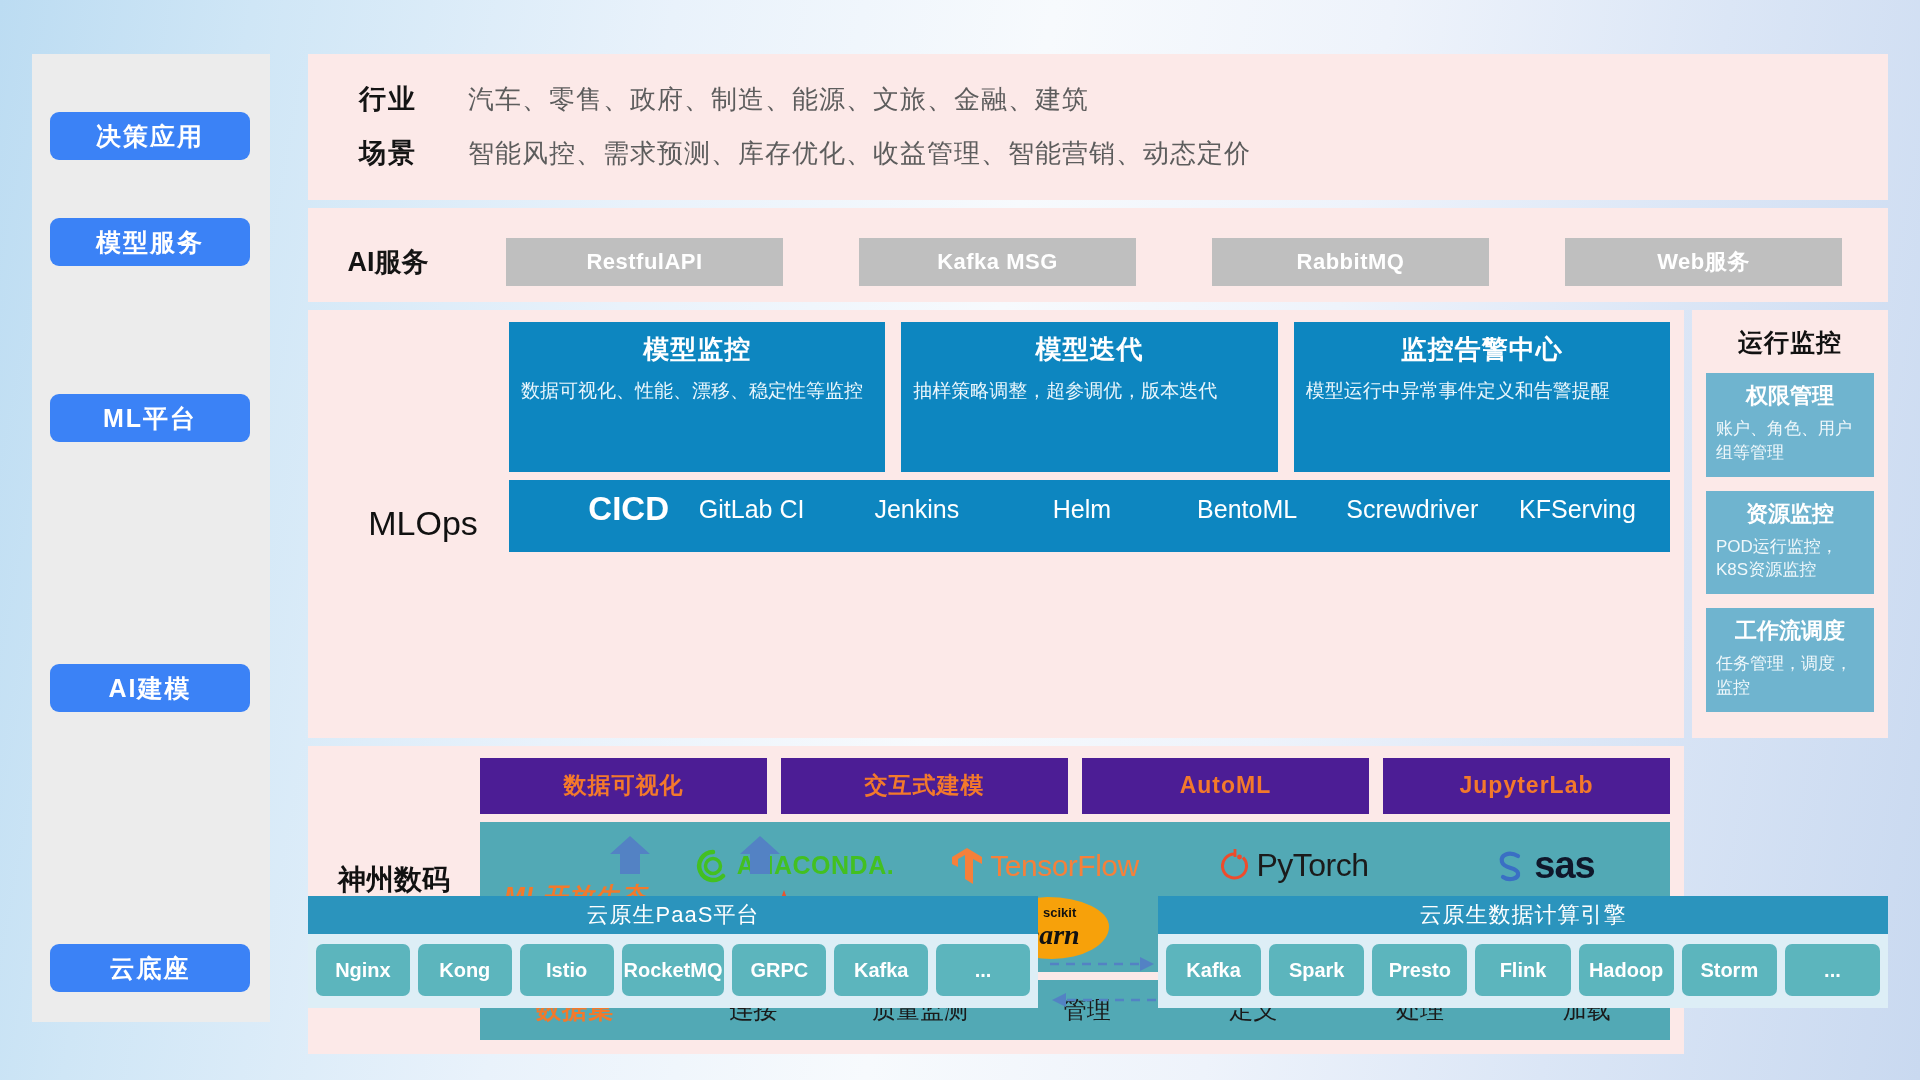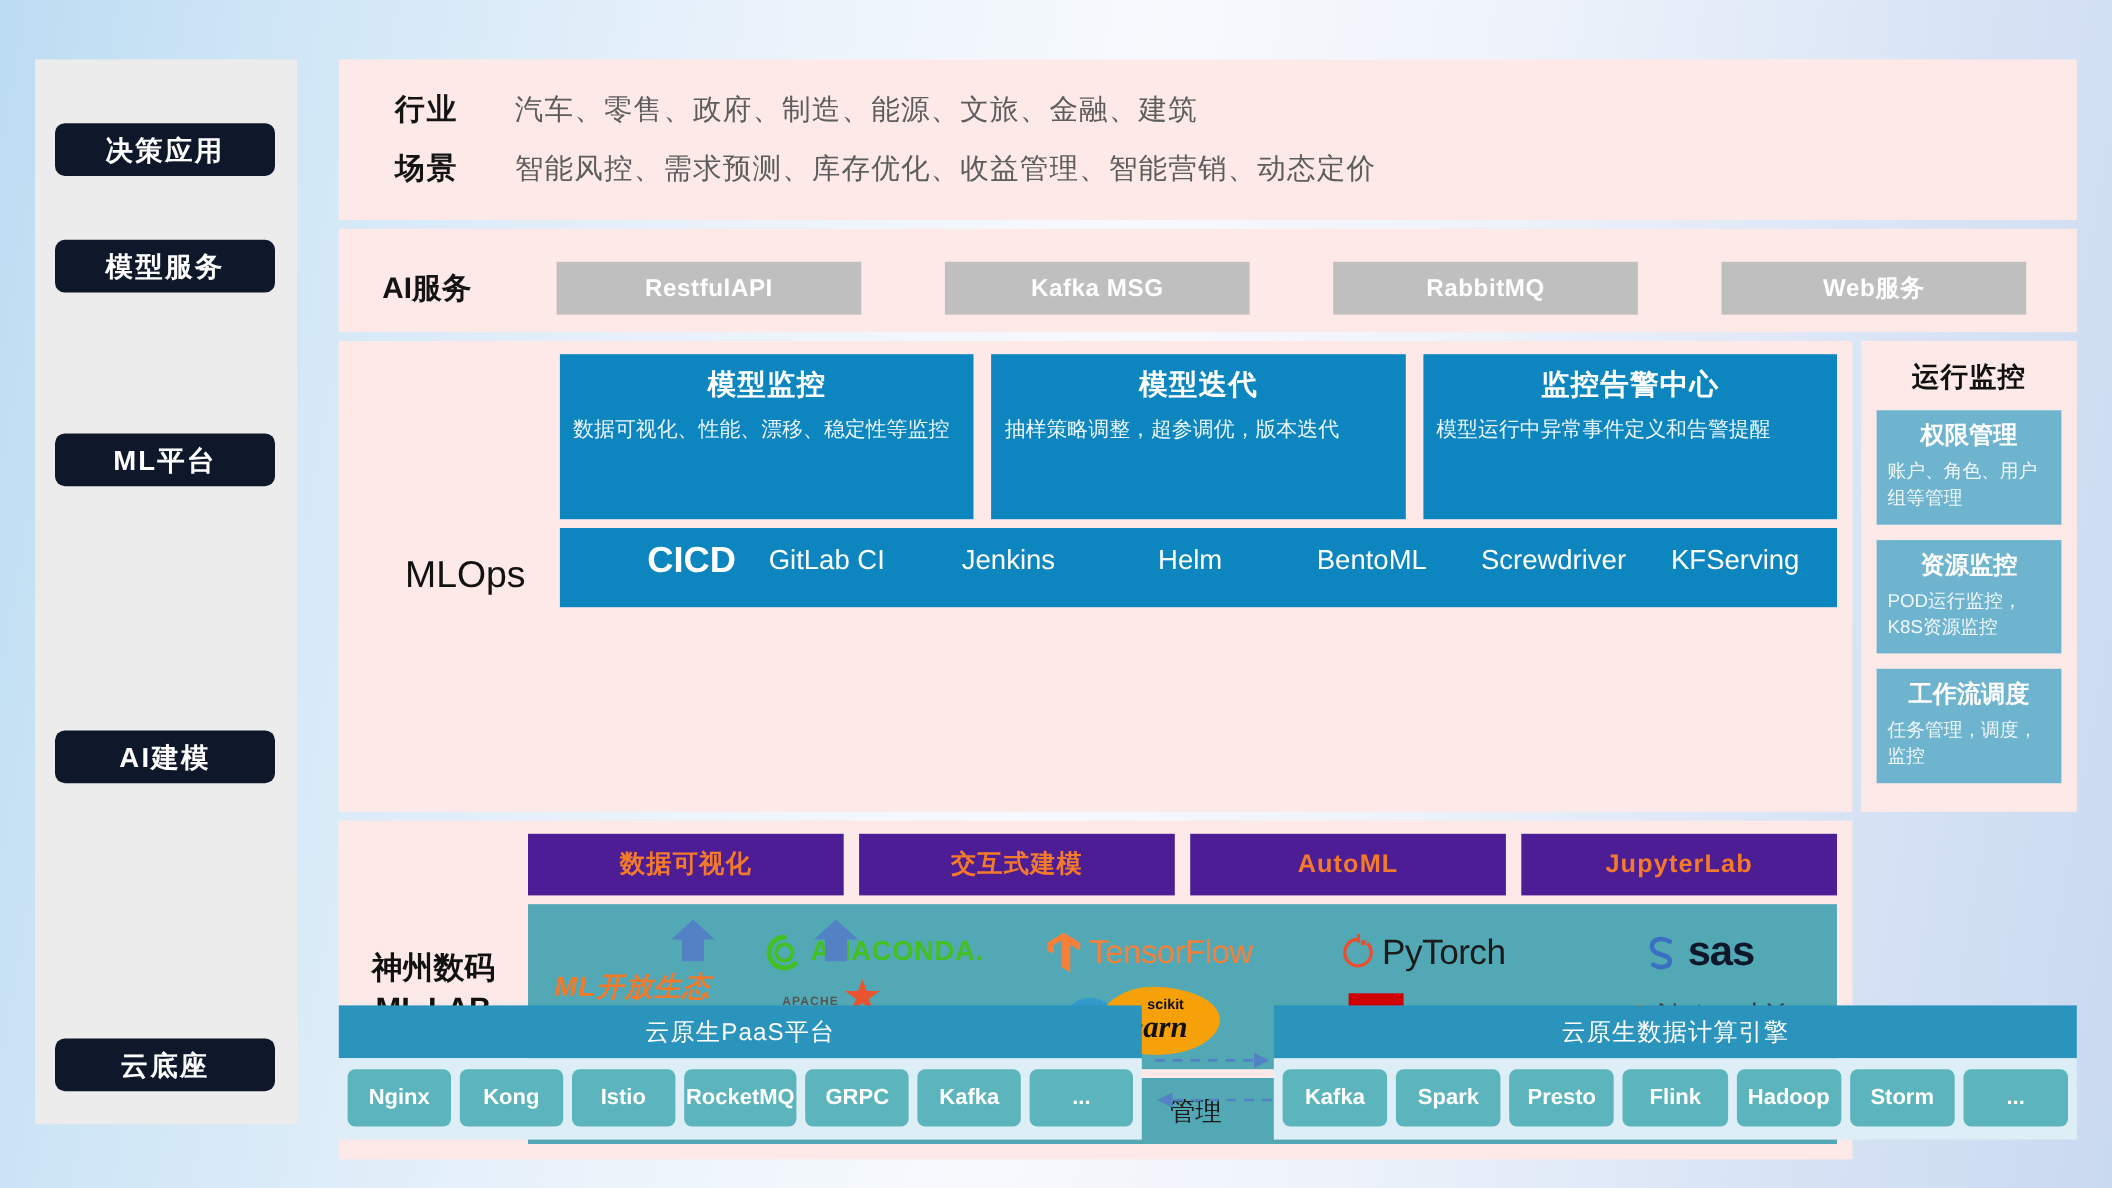--- a/index.html
+++ b/index.html
@@ -16,21 +16,21 @@
   }
 
   
   #left-rail {
     position: absolute; left: 32px; top: 54px;
     width: 238px; height: 968px;
     background: #ececec;
   }
   .rail-chip {
     position: absolute; left: 18px; width: 200px; height: 48px;
-    background: #0f172a; border-radius: 9px;
+    background: #3b82f6; border-radius: 9px;
     color: #fff; font-size: 25px; font-weight: bold;
     display: flex; align-items: center; justify-content: center;
     letter-spacing: 2px;
   }
 
   
   #main { position: absolute; left: 308px; top: 54px; width: 1580px; }
 
   .band { background: #fce9e8; width: 100%; }
   .band + .band { margin-top: 8px; }
@@ -135,22 +135,22 @@
   }
   .ds-item { flex: 1; text-align: center; color: #1a1a1a; font-size: 24px; }
   #lab-spacer { flex: 0 0 196px; }
 
   
   #bottom { position: absolute; left: 308px; top: 870px; width: 1580px; height: 160px; }
   .cloud-group { position: absolute; top: 26px; }
   #cloud-paas { left: 0; width: 730px; }
   #cloud-data { left: 850px; width: 730px; }
   .cloud-head {
-    background: #2b94bd; height: 48px; display: flex; align-items: center;
-    justify-content: center; color: #fff; font-size: 22px; letter-spacing: 1px; margin-top: 18px;
+    background: #2b94bd; height: 38px; display: flex; align-items: center;
+    justify-content: center; color: #fff; font-size: 22px; letter-spacing: 1px;
   }
   .cloud-body {
     background: #ddeef6; padding: 10px 8px 12px 8px; display: flex; gap: 8px;
   }
   .cloud-chip {
     flex: 1; background: #5cb5bd; border-radius: 7px; min-height: 52px;
     display: flex; align-items: center; justify-content: center;
     color: #fff; font-size: 20px; font-weight: bold; text-align: center;
     line-height: 1.1; padding: 2px;
   }

